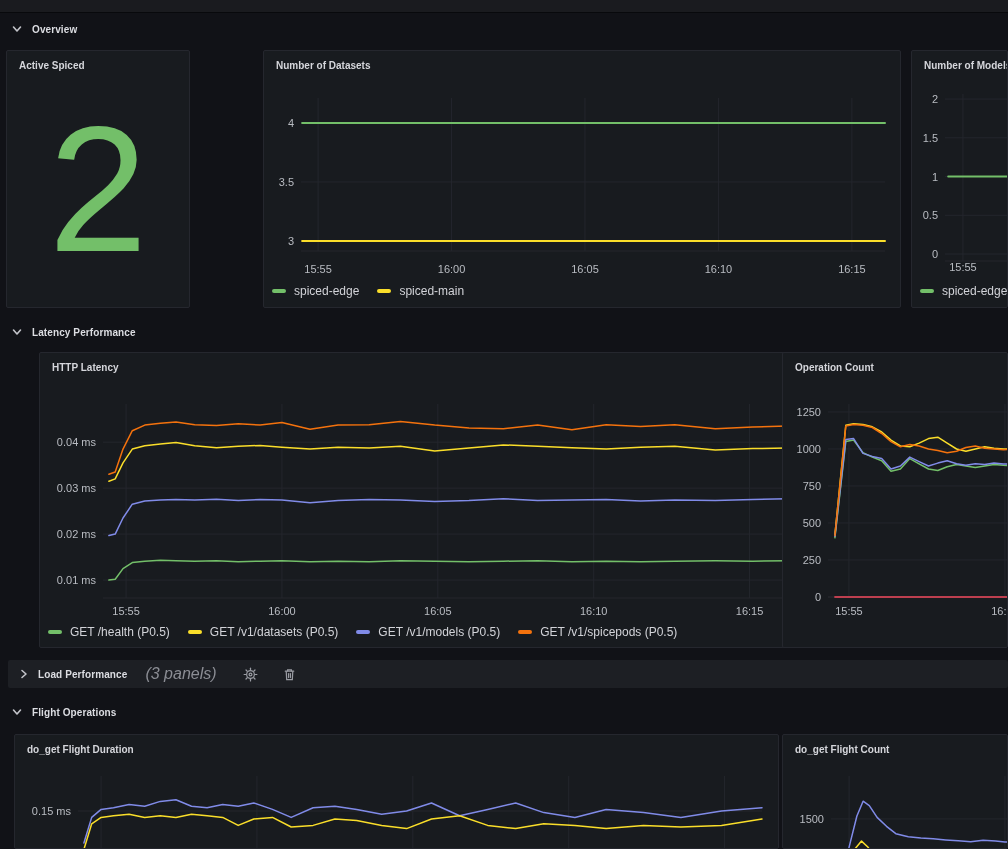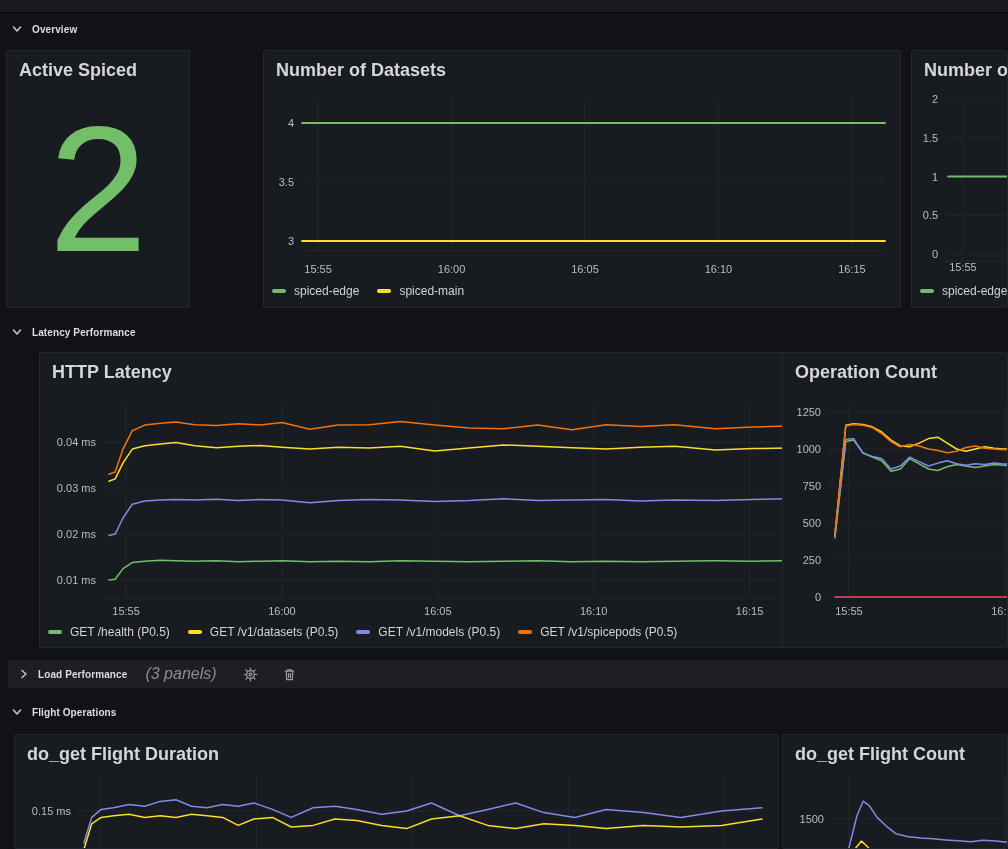--- a/index.html
+++ b/index.html
@@ -38,21 +38,21 @@
     border:1px solid var(--border,#25272e); border-radius:2px; overflow:hidden;
   }
   .p-stat     { left:6px;   top:50px;  width:184px; height:258px; display:flex; flex-direction:column; }
   .p-datasets { left:263px; top:50px;  width:638px; height:258px; }
   .p-models   { left:911px; top:50px;  width:97px;  height:258px; }
   .p-http     { left:6px;   top:352px; width:765px; height:296px;margin-left:33px; }
   .p-opcount  { left:782px; top:352px; width:226px; height:296px; }
   .p-fdur     { left:14px;   top:734px; width:765px; height:115px; }
   .p-fcount   { left:782px; top:734px; width:226px; height:115px; }
   .panel-title {
-    position:absolute; left:12px; top:9px; font-size:18px; font-weight:600;
+    position:absolute; left:12px; top:9px; font-size:10px; font-weight:600;
     color:#d5d6db; white-space:nowrap; z-index:2; cursor:pointer;
   }
   .stat-value-wrap { flex:1; display:flex; align-items:center; justify-content:center; padding-top:22px; }
   .stat-value {
     font-size:178px; font-weight:500; line-height:1; color:var(--green,#73BF69);
   }
   .chart { position:absolute; inset:0; }
   .chart svg text {
     font-family:"Liberation Sans", sans-serif; font-size:11px;
     fill:var(--tick,#b9bcc2);

